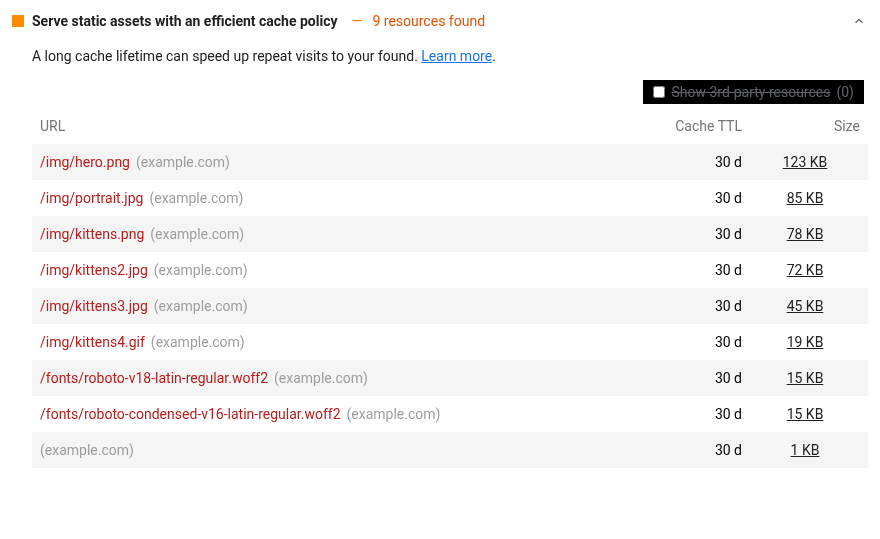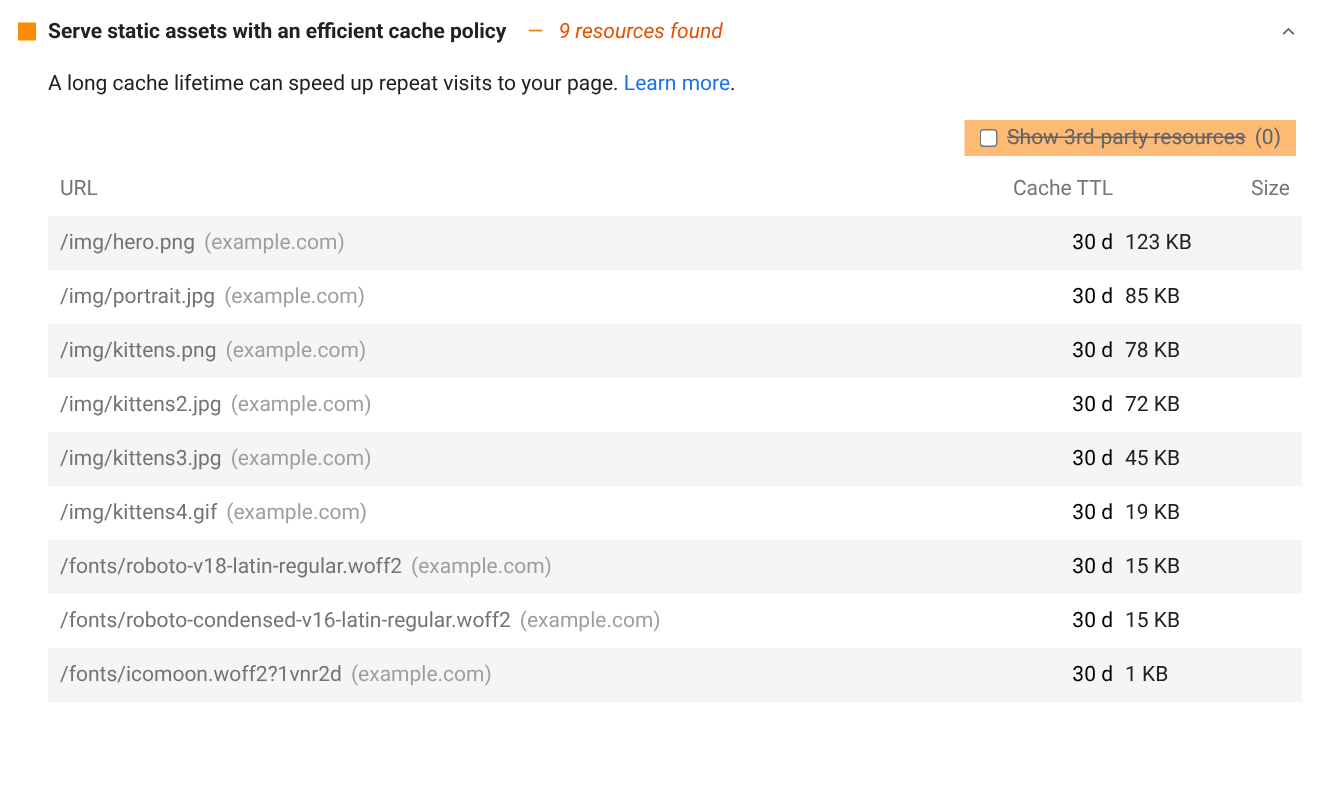--- a/index.html
+++ b/index.html
@@ -30,49 +30,49 @@
     .audit-title {
       font-weight: 700;
       color: #212121;
     }
     .summary-sep {
       color: #e67700;
       margin: 0 2px 0 6px;
     }
     .summary-text {
       color: #e65100;
-      font-style: italic;
     }
     .spacer {
       flex: 1;
     }
     .chevron {
       width: 18px;
       height: 18px;
       cursor: pointer;
       display: flex;
       align-items: center;
       justify-content: center;
       color: #616161;
     }
     .description {
       padding: 14px 4px 14px 24px;
       color: #212121;
     }
     .learn-more {
       color: #1a73e8;
+      text-decoration: underline;
       cursor: pointer;
     }
     .toggle-row {
       display: flex;
       justify-content: flex-end;
       padding: 2px 8px 6px 8px;
     }
     .toggle-box {
-      background: #fdba74;
+      background: #000000;
       padding: 4px 10px;
       display: flex;
       align-items: center;
       gap: 6px;
       color: #5f6368;
     }
     .toggle-label {
       text-decoration: line-through;
       color: #5f6368;
     }
@@ -127,25 +127,26 @@
       align-items: center;
       gap: 6px;
     }
     .cell-ttl {
       width: 110px;
       text-align: right;
       color: #000000;
     }
     .cell-size {
       width: 110px;
-      text-align: left;
-      color: #212121;
+      text-align: center;
+      color: #212121;
+      text-decoration: underline;
     }
     .url-path {
-      color: #737373;
+      color: #b91c1c;
     }
     .url-domain {
       color: #9e9e9e;
       text-align: center;
     }
   </style>
 </head>
 <body>
 
 <div class="header-row">
@@ -155,21 +156,21 @@
   <span class="summary-text">9 resources found</span>
   <div class="spacer"></div>
   <div class="chevron">
     <svg width="14" height="14" viewBox="0 0 24 24" fill="none" stroke="currentColor" stroke-width="2">
       <polyline points="18 15 12 9 6 15"></polyline>
     </svg>
   </div>
 </div>
 
 <div class="description">
-  <span>A long cache lifetime can speed up repeat visits to your page. </span><a class="learn-more">Learn more</a><span>.</span>
+  <span>A long cache lifetime can speed up repeat visits to your found. </span><a class="learn-more">Learn more</a><span>.</span>
 </div>
 
 <div class="toggle-row">
   <div class="toggle-box">
     <input type="checkbox" class="toggle-checkbox" style="">
     <span class="toggle-label">Show 3rd-party resources</span>
     <span class="toggle-count">(0)</span>
   </div>
 </div>
 
@@ -239,20 +240,19 @@
       <div class="table-row">
         <div class="cell-url">
           <span class="url-path">/fonts/roboto-condensed-v16-latin-regular.woff2</span>
           <span class="url-domain">(example.com)</span>
         </div>
         <div class="cell-ttl">30 d</div>
         <div class="cell-size">15 KB</div>
       </div>
       <div class="table-row">
         <div class="cell-url">
-          <span class="url-path">/fonts/icomoon.woff2?1vnr2d</span>
           <span class="url-domain">(example.com)</span>
         </div>
         <div class="cell-ttl">30 d</div>
         <div class="cell-size">1 KB</div>
       </div>
     </div>
 </div>
 
 </body></html>

